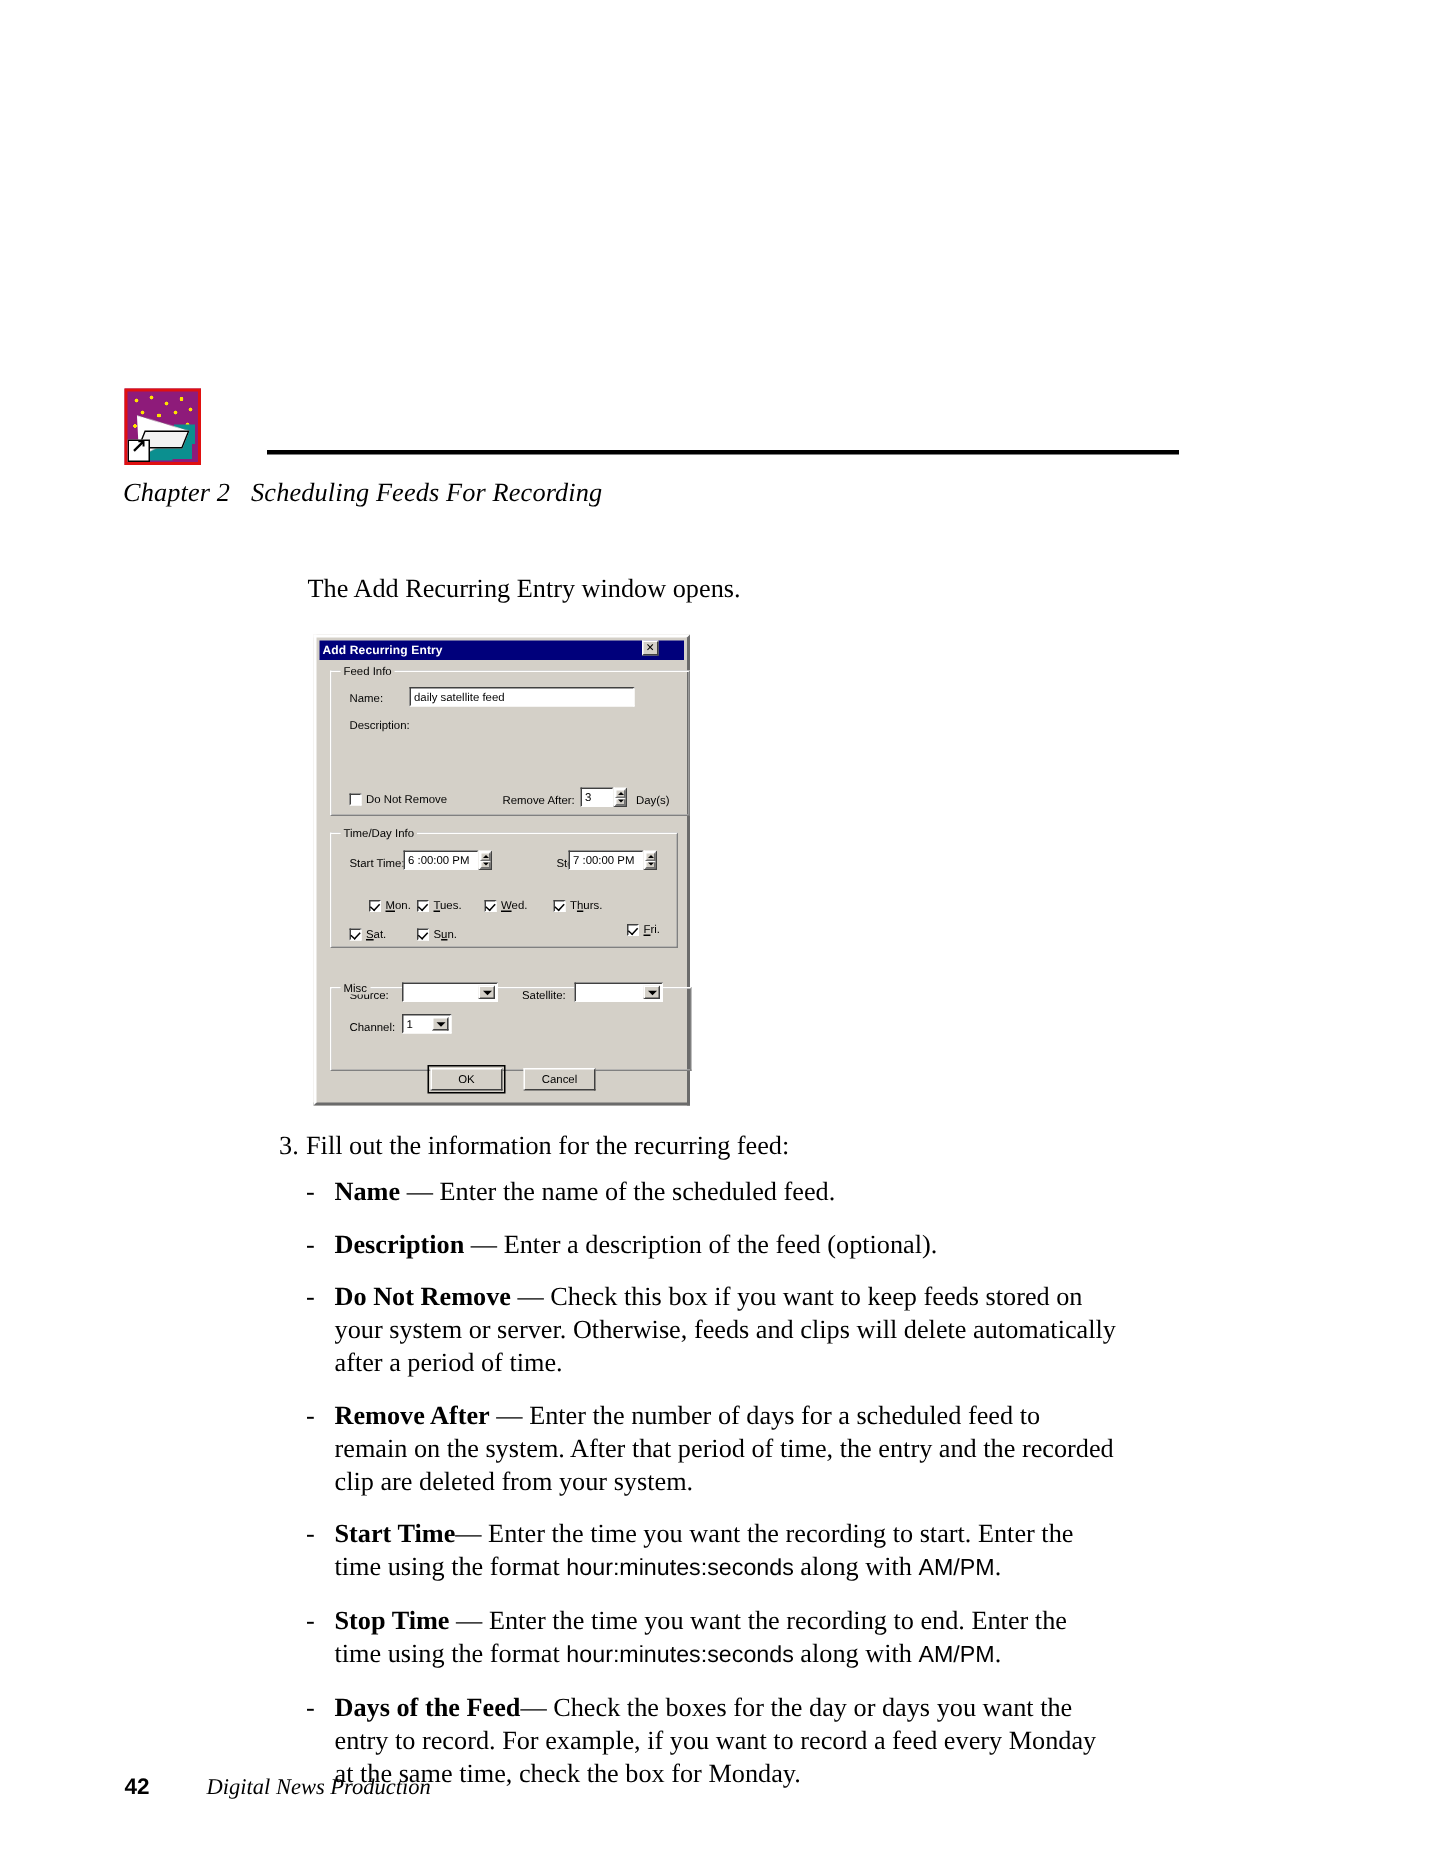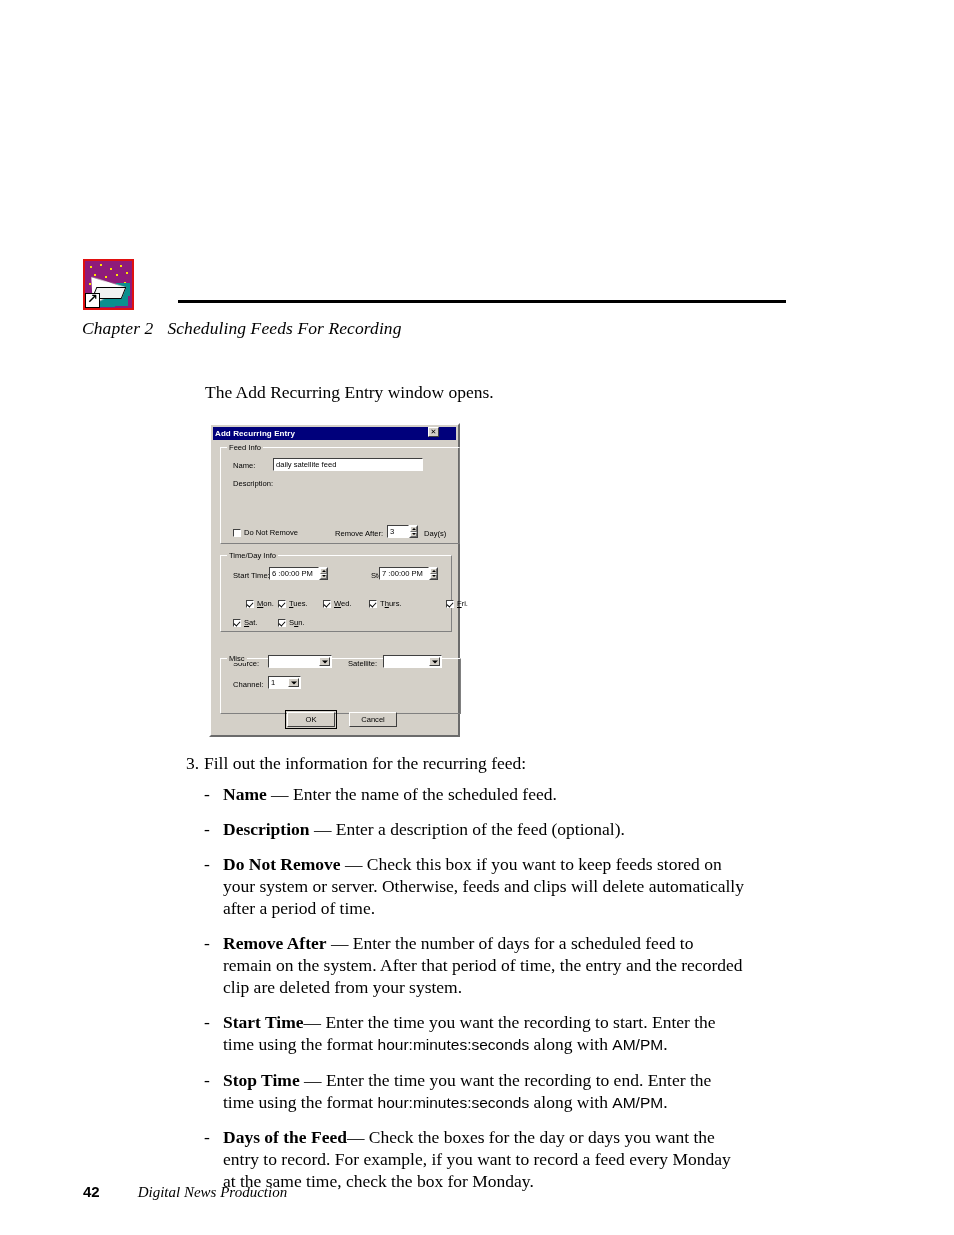--- a/index.html
+++ b/index.html
@@ -493,21 +493,21 @@
     <span><u>T</u>ues.</span>
   </div>
   <div class="cb" style="left:112px; top:174px;">
     <span class="box checked"></span>
     <span><u>W</u>ed.</span>
   </div>
   <div class="cb" style="left:158px; top:174px;">
     <span class="box checked"></span>
     <span>T<u>h</u>urs.</span>
   </div>
-  <div class="cb" style="left:207px; top:174px;margin-left:28px;">
+  <div class="cb" style="left:207px; top:190px;">
     <span class="box checked"></span>
     <span><u>F</u>ri.</span>
   </div>
   <div class="cb" style="left:22px; top:193px;">
     <span class="box checked"></span>
     <span><u>S</u>at.</span>
   </div>
   <div class="cb" style="left:67px; top:193px;">
     <span class="box checked"></span>
     <span>S<u>u</u>n.</span>

